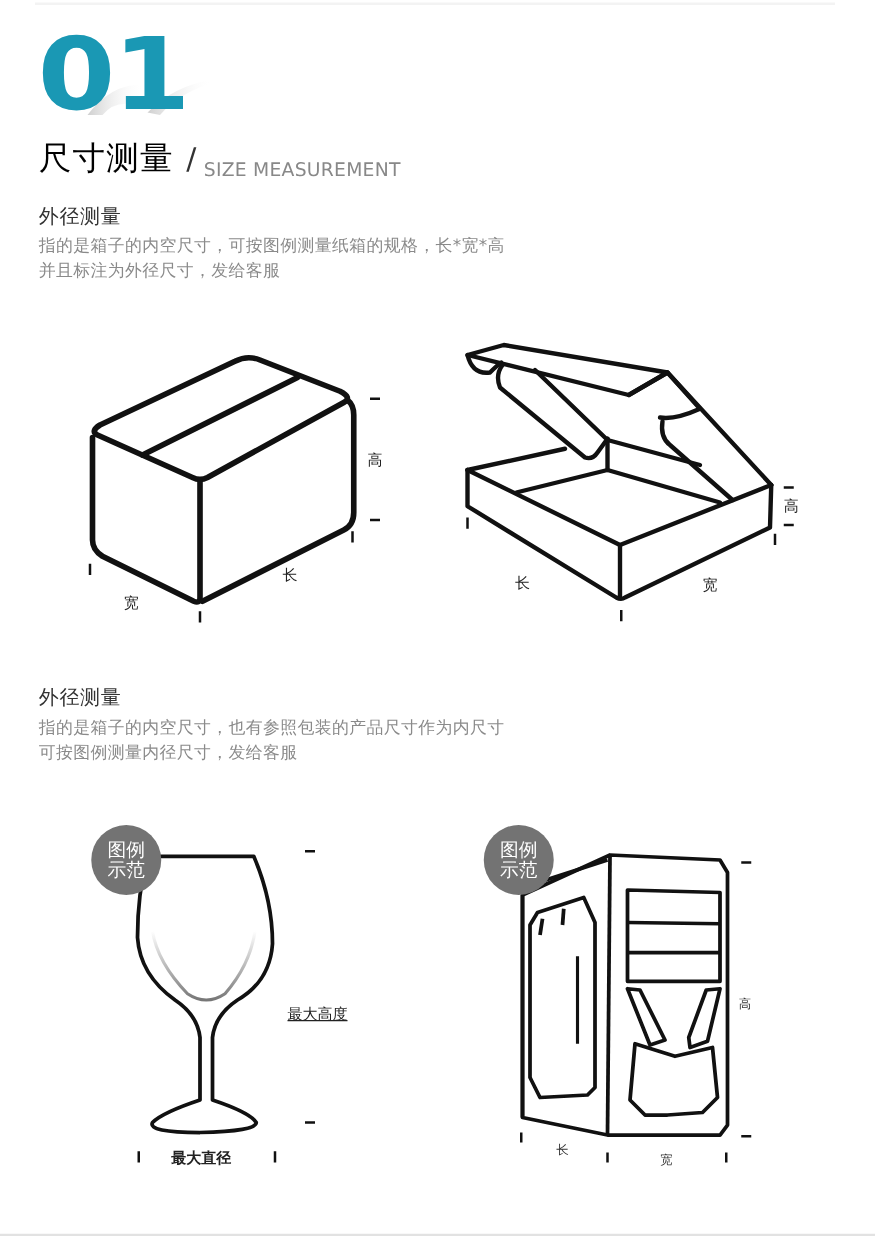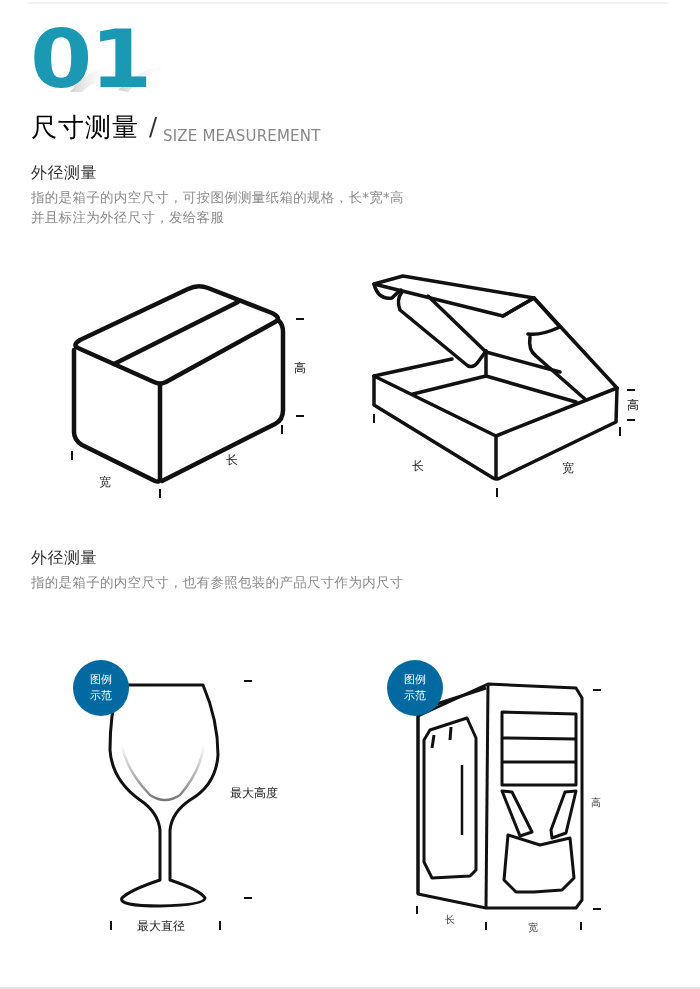--- a/index.html
+++ b/index.html
@@ -12,22 +12,22 @@
            font-size: 80px; line-height: 80px; color: #1a98b4; letter-spacing: -2px;
            transform: scaleX(1.12); transform-origin: left top; }
     .num-shadow { left: 70px; top: 58px; }
     .title { left: 31px; top: 112px; font-size: 26px; line-height: 30px; color: #000000; letter-spacing: 1px; }
     .title-slash { left: 149px; top: 112px; font-size: 24px; line-height: 30px; color: #333; }
     .title-en { left: 163px; top: 127px; font-size: 15px; color: #888; letter-spacing: 0.2px; }
     .sec-head { font-size: 16px; color: #333; letter-spacing: 0.5px; }
     .sec-body { font-size: 13.5px; color: #8a8a8a; line-height: 20px; letter-spacing: 0.3px; }
     .lbl { font-size: 12px; color: #222; }
     .lbl-sm { font-size: 10px; color: #333; }
-    .badge { width: 56px; height: 56px; border-radius: 50%; background: #0369a1; color: #fff;
-             font-size: 11px; line-height: 16px; text-align: center; display: flex;
+    .badge { width: 56px; height: 56px; border-radius: 50%; background: #737373; color: #fff;
+             font-size: 15px; line-height: 16px; text-align: center; display: flex;
              flex-direction: column; justify-content: center; align-items: center; }
     svg.fig { position: absolute; overflow: visible; }
   </style>
 </head>
 <body>
 
 <div class="abs topline"></div>
 
 <svg class="fig num-shadow" width="110" height="45" viewBox="0 0 110 45">
   <defs>
@@ -107,20 +107,21 @@
     <line x1="620" y1="427" x2="620" y2="436"></line>
   </g>
 </svg>
 <div class="abs lbl" style="left:627px; top:397px;">高</div>
 <div class="abs lbl" style="left:412px; top:458px;">长</div>
 <div class="abs lbl" style="left:562px; top:460px;">宽</div>
 
 <div class="abs sec-head" style="left:31px; top:548px;">外径测量</div>
 <div class="abs sec-body" style="left:31px; top:572px;">
   <div>指的是箱子的内空尺寸，也有参照包装的产品尺寸作为内尺寸</div>
+  <div>可按图例测量内径尺寸，发给客服</div>
 </div>
 
 <svg class="fig" style="left:0;top:0;" width="700" height="989">
   <defs>
     <linearGradient id="inner" x1="0" x2="0" y1="0" y2="1">
       <stop offset="0" stop-color="#fff"></stop>
       <stop offset="1" stop-color="#777"></stop>
     </linearGradient>
   </defs>
   <g fill="none" stroke="#111" stroke-width="3" stroke-linejoin="round" stroke-linecap="round">
@@ -131,22 +132,22 @@
     <line x1="244" y1="681" x2="252" y2="681"></line>
     <line x1="244" y1="898" x2="252" y2="898"></line>
     <line x1="111" y1="921" x2="111" y2="930"></line>
     <line x1="220" y1="921" x2="220" y2="930"></line>
   </g>
 </svg>
 <div class="abs badge" style="left:73px; top:660px;">
   <span>图例</span>
   <span>示范</span>
 </div>
-<div class="abs lbl" style="left:230px; top:785px;">最大高度</div>
-<div class="abs lbl" style="left:137px; top:918px;">最大直径</div>
+<div class="abs lbl" style="left:230px; top:803px;text-decoration:underline;">最大高度</div>
+<div class="abs lbl" style="left:137px; top:918px;font-weight:bold;">最大直径</div>
 
 <svg class="fig" style="left:0;top:0;" width="700" height="989">
   <g fill="none" stroke="#111" stroke-width="3" stroke-linejoin="round">
 
     <path d="M418 716 L488 684 L576 688 L582 698 L582 900 L576 908 L486 908 L418 894 Z"></path>
     <path d="M418 716 L418 894"></path>
     <path d="M488 684 L486 908"></path>
     <path d="M418 710 L486 688"></path>
 
     <path d="M430 730 L467 718 L476 738 L476 870 L470 876 L432 878 L424 862 L424 740 Z"></path>

